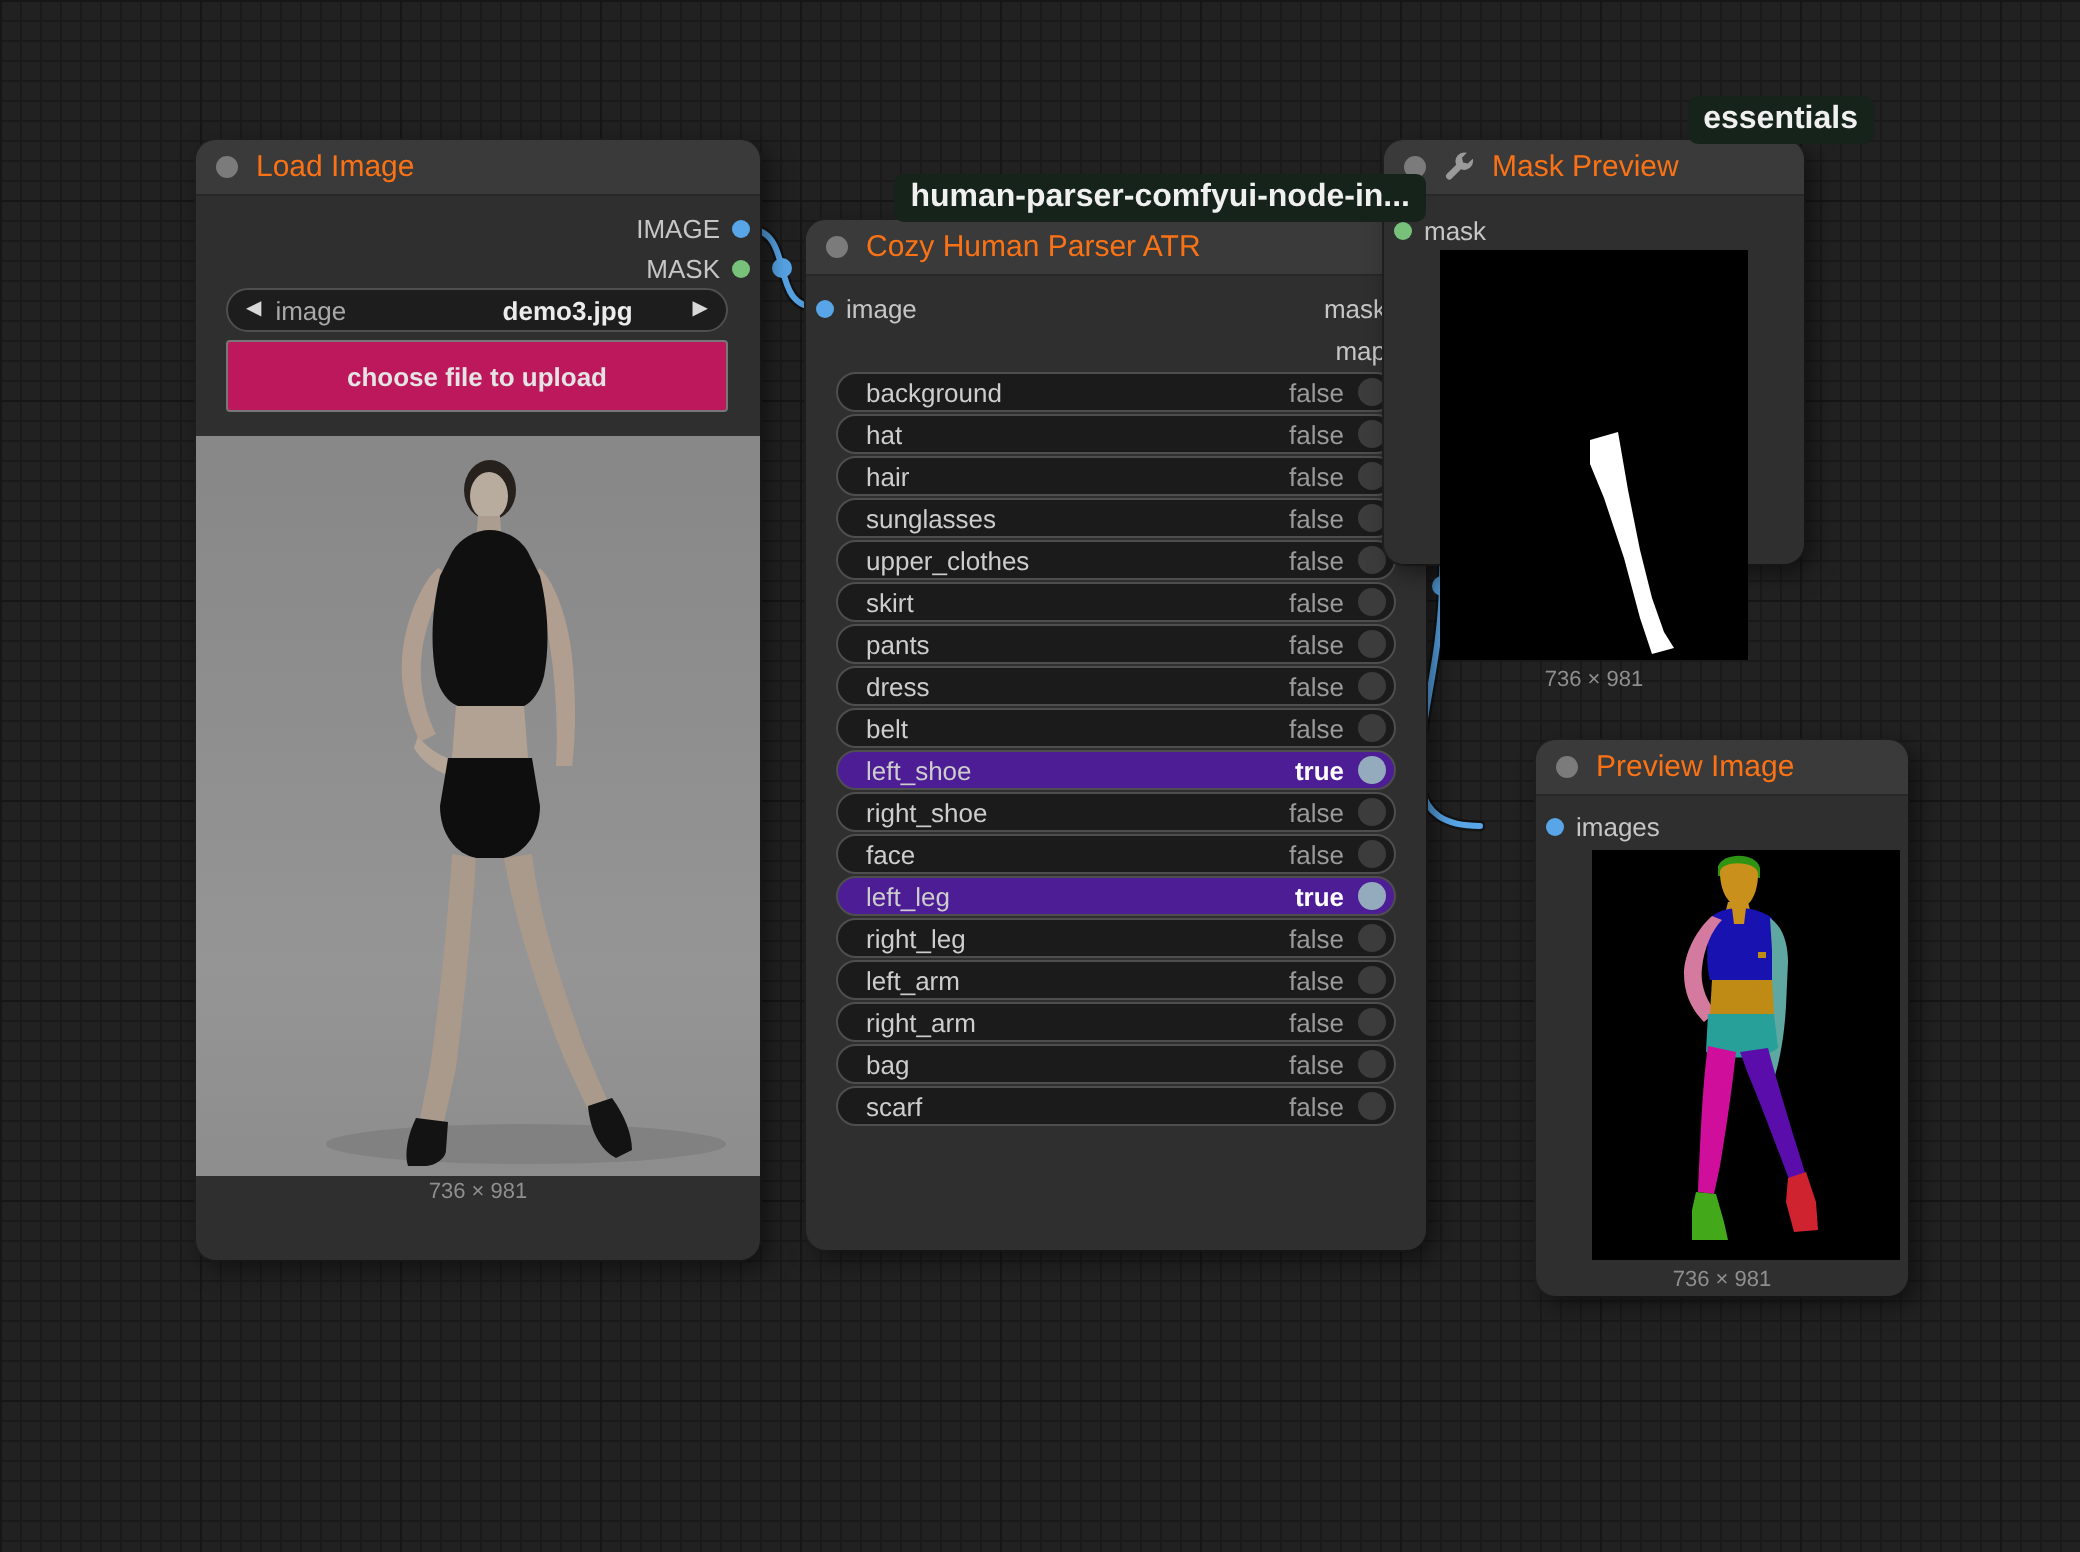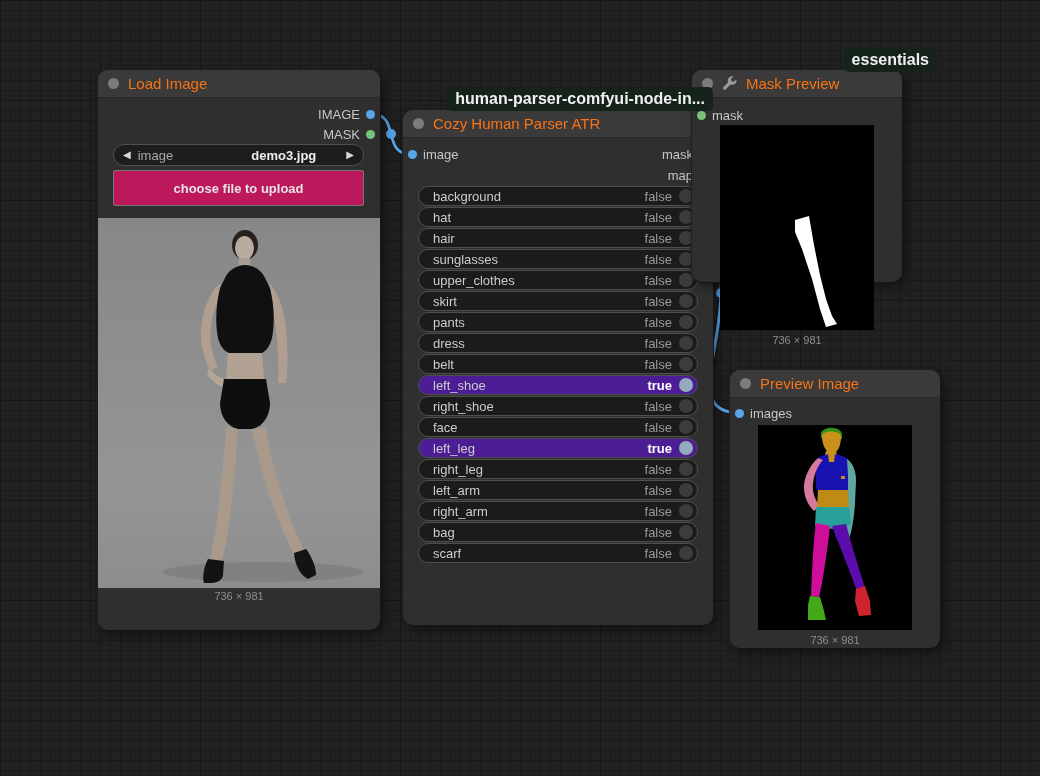--- a/index.html
+++ b/index.html
@@ -255,21 +255,21 @@
       <span class="slot-dot green"></span>
       <span>mask</span>
     </div>
     <svg class="preview-img" style="left:28px;top:55px;" width="154" height="205" viewBox="0 0 154 205">
       <rect width="154" height="205" fill="#000000"></rect>
       <path d="M75,95 L89,91 L94,120 L100,150 L106,174 L112,191 L117,199 L106,202 L100,184 L92,154 L82,124 L75,107 Z" fill="#ffffff"></path>
     </svg>
     <div class="img-caption" style="top:264px">736 × 981</div>
   </div>
 
-  <div class="node" style="left:730px;top:370px;width:210px;height:278px;">
+  <div class="node" style="left:768px;top:370px;width:186px;height:278px;">
     <div class="node-header">
       <span class="status-dot"></span>
       <span class="node-title">Preview Image</span>
     </div>
     <div class="slot in" style="top:34px">
       <span class="slot-dot blue"></span>
       <span>images</span>
     </div>
     <svg class="preview-img" style="left:28px;top:55px;" width="154" height="205" viewBox="0 0 154 205">
       <rect width="154" height="205" fill="#000000"></rect>

